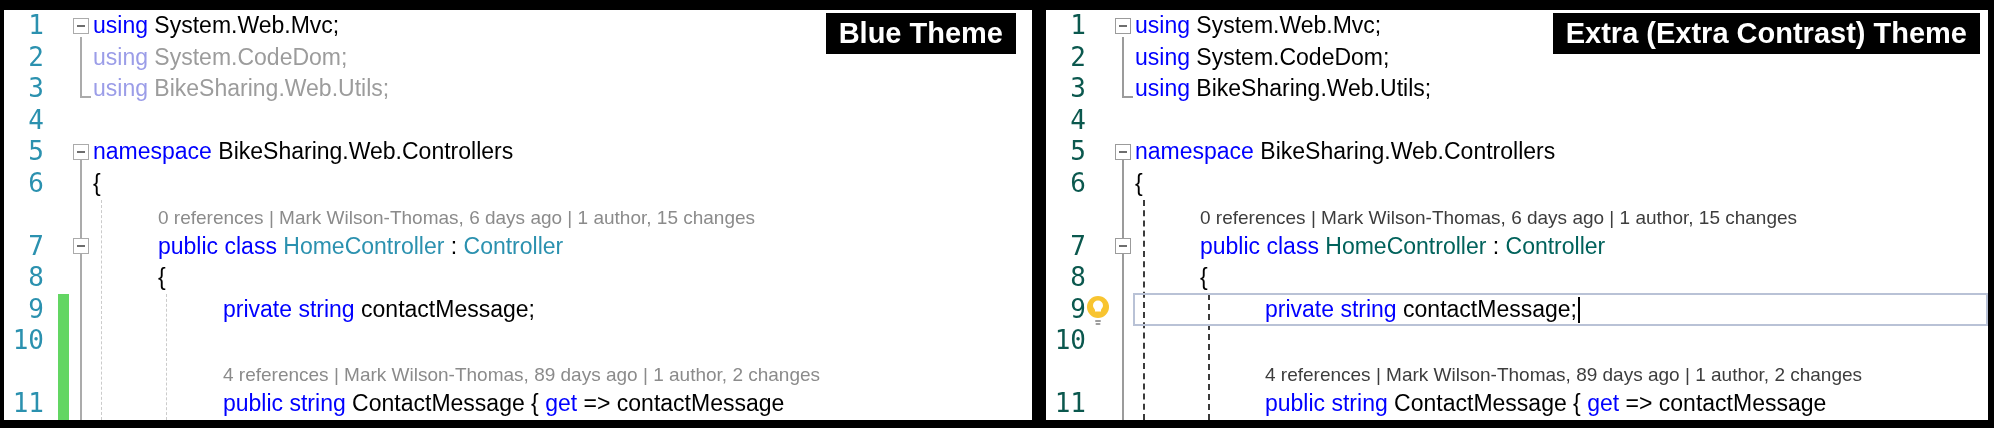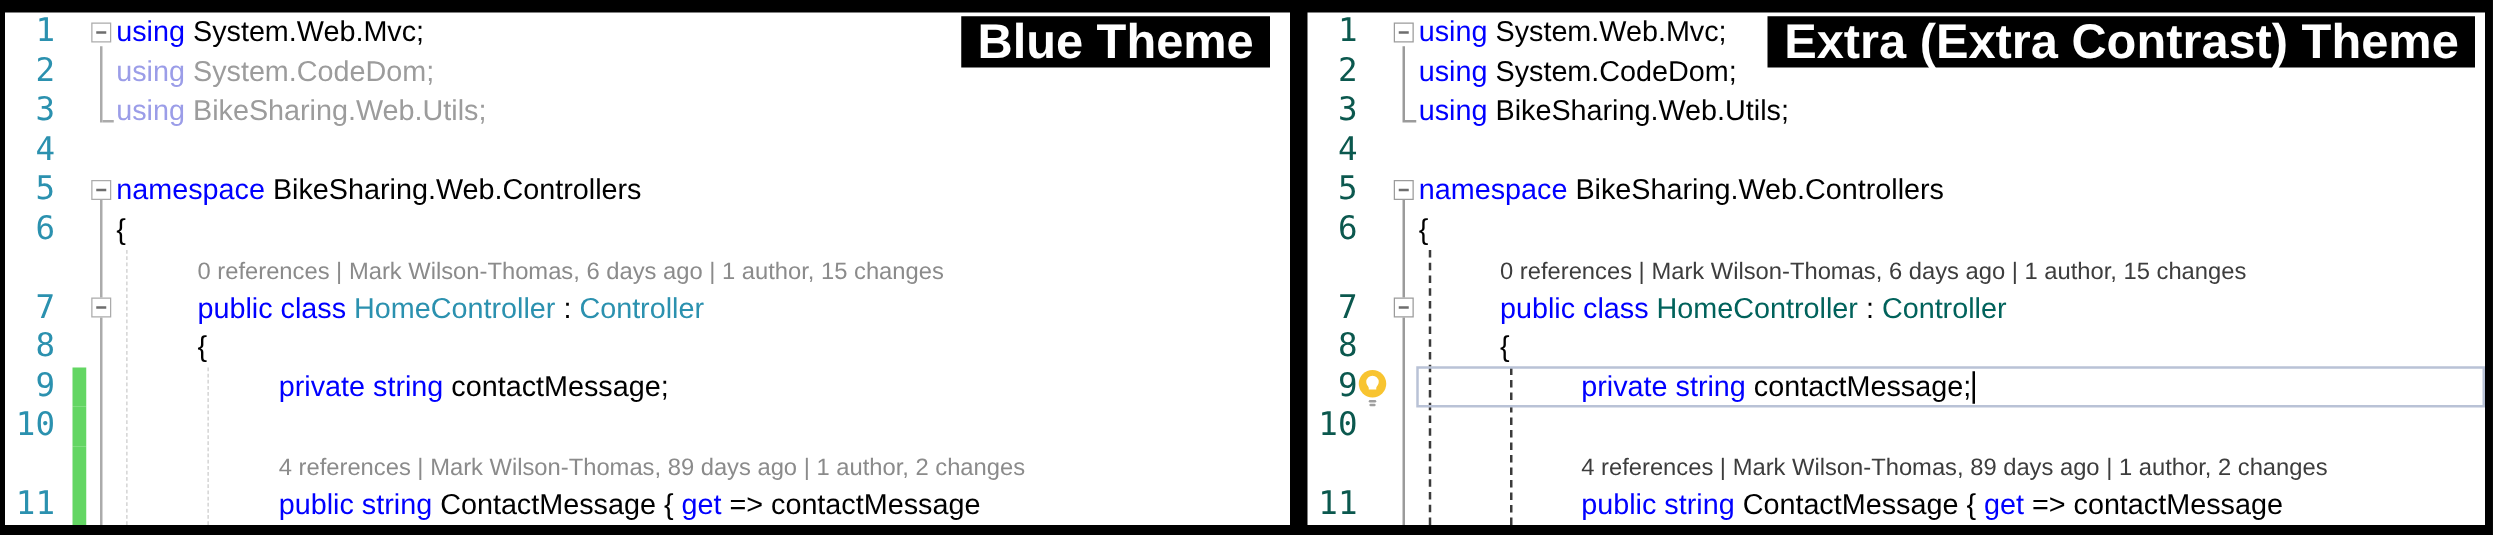--- a/index.html
+++ b/index.html
@@ -79,21 +79,21 @@
     border:2px solid #b9c2d6; z-index:1; background:transparent;
   }
 
   .lightbulb { position:absolute; left:40px; top:285px; z-index:3; }
 
   
   .badge {
     position:absolute; top:3px; z-index:5;
     background:#000; color:#fff;
     font-family:"Liberation Sans", sans-serif;
-    font-weight:bold; font-size:39px; line-height:41px;
+    font-weight:bold; font-size:29px; line-height:41px;
     height:41px; padding:0 13px; white-space:nowrap;
   }
   .panel.left  .badge { right:16px; }
   .panel.right .badge { right:8px; }
 </style>
 </head>
 <body>
 
 <div class="frame">
   <div class="panels">

